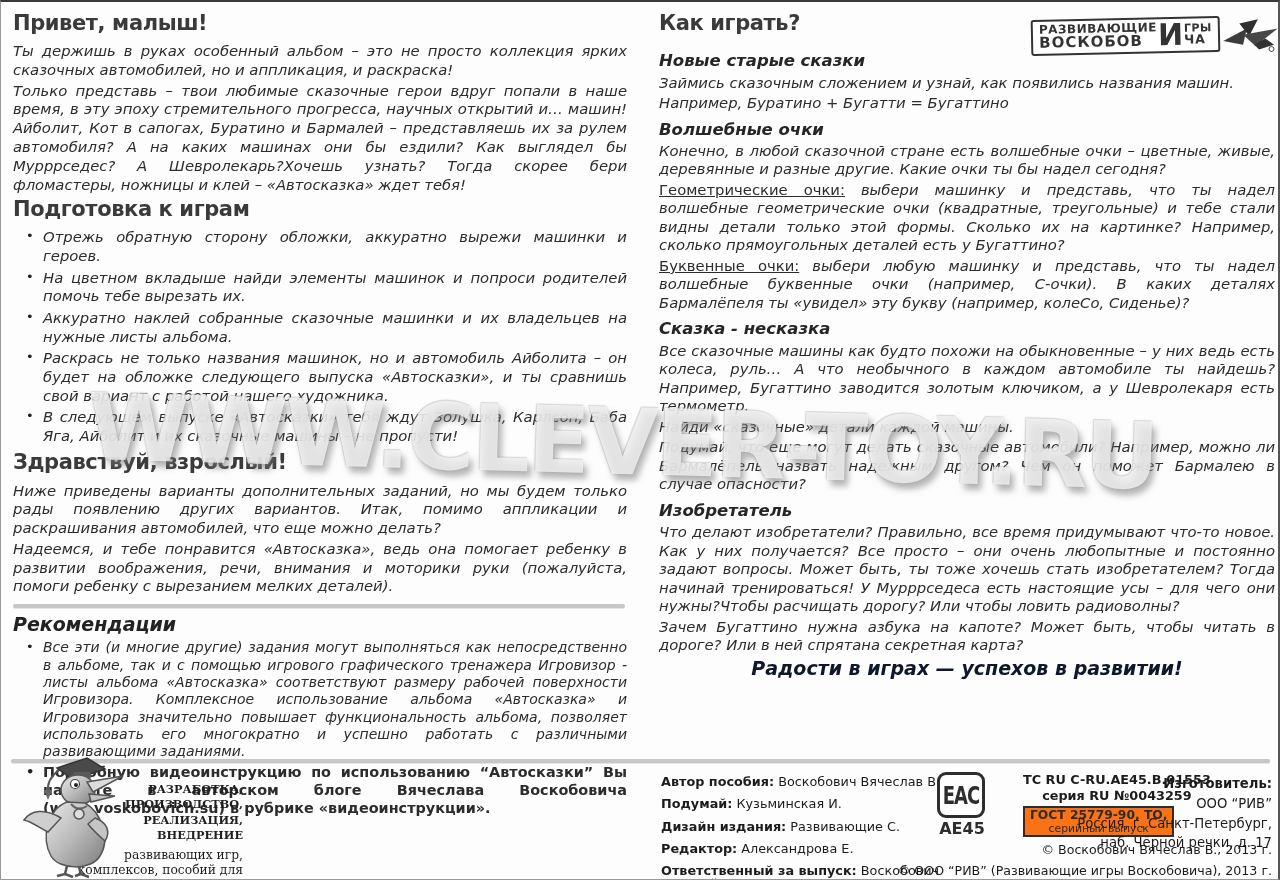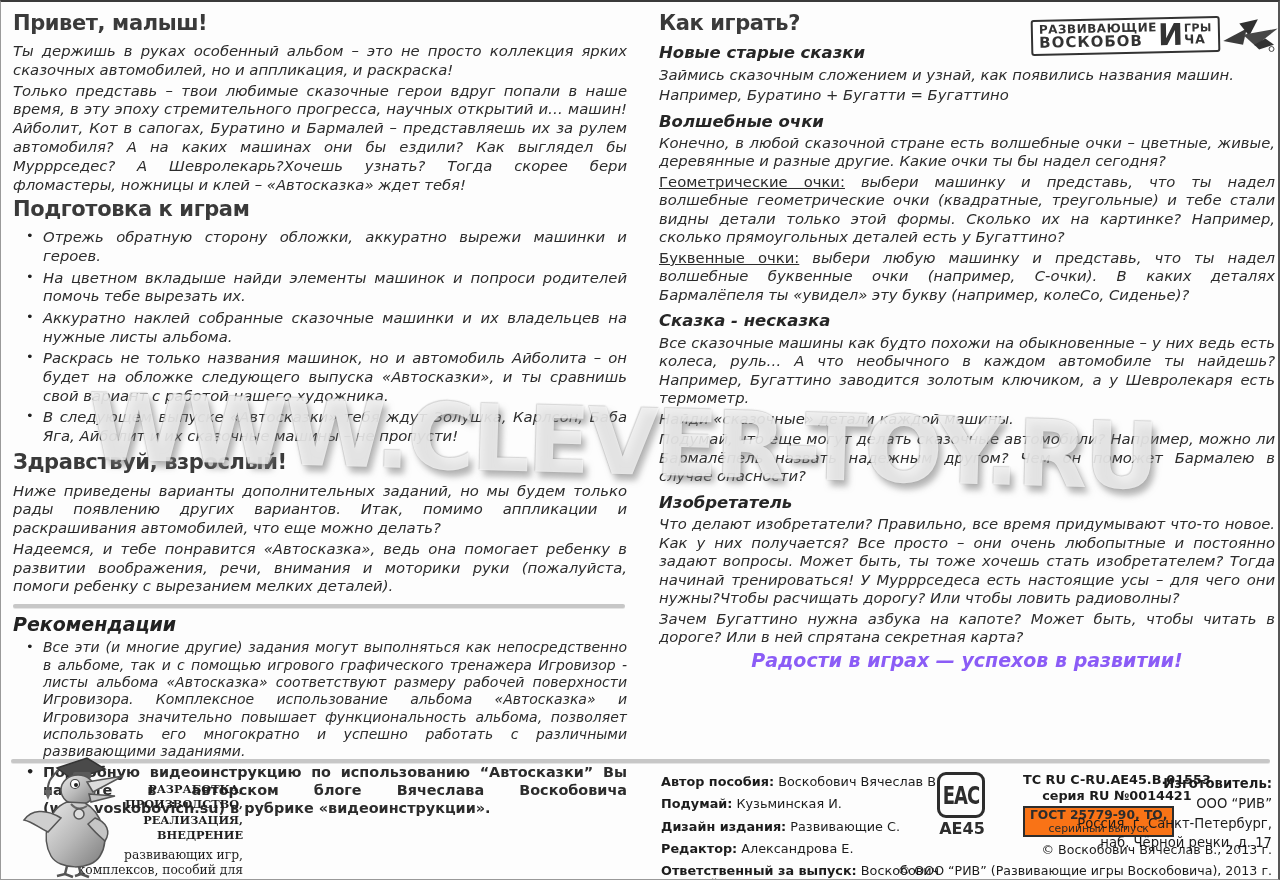--- a/index.html
+++ b/index.html
@@ -42,21 +42,21 @@
   .reco-title { font-weight:bold; font-style:italic; font-size:19px; margin:3px 0 4px; color:#222; }
   ul.reco li { font-size:14px; line-height:1.24; }
   ul.reco li.bold-li { font-style:normal; font-weight:bold; font-size:14.4px; }
 
   .divider { height:4px; background:#c7c7c7; border-radius:2px; margin:8px 2px 5px 0;
              box-shadow:0 1px 0 #e4e4e4; }
   #divider-full { position:absolute; left:10px; right:8px; top:757px; height:4px;
                   background:#c7c7c7; border-radius:2px; box-shadow:0 1px 0 #e4e4e4; }
 
   .closing { font-weight:bold; font-style:italic; font-size:19px; line-height:1;
-             text-align:center; margin:4px 0 8px; color:#8b5cf6; }
+             text-align:center; margin:4px 0 8px; color:#0f172a; }
 
   
   #watermark {
     position:absolute; left:88px; top:380px; z-index:6; pointer-events:none;
     font-weight:bold; font-size:92px; line-height:1; letter-spacing:-3px; white-space:nowrap;
     color:rgba(255,255,255,0.72);
     text-shadow: 4px 6px 6px rgba(120,120,120,0.55), 0 0 2px rgba(150,150,150,0.45),
                  -1px -1px 1px rgba(175,175,175,0.35);
     transform:rotate(1.6deg); transform-origin:left top;
   }
@@ -131,21 +131,21 @@
     <div class="divider"></div>
 
     <div class="reco-title">Рекомендации</div>
     <ul class="bullets reco">
       <li>Все эти (и многие другие) задания могут выполняться как непосредственно  в альбоме, так и с помощью игрового графического тренажера Игровизор - листы альбома «Автосказка» соответствуют размеру рабочей поверхности Игровизора. Комплексное использование альбома «Автосказка» и Игровизора значительно повышает функциональность альбома, позволяет использовать его многократно и успешно работать с различными развивающими заданиями.</li>
       <li class="bold-li">Подробную видеоинструкцию по использованию “Автосказки” Вы найдете в авторском блоге Вячеслава Воскобовича (www.voskobovich.su) в рубрике «видеоинструкции».</li>
     </ul>
   </div>
 
   <div id="col-right" class="col">
-    <div class="h-big" style="margin-bottom:8px;">Как играть?</div>
+    <div class="h-big" style="margin-bottom:16px;">Как играть?</div>
 
     <div class="sub" style="margin-top:0;">Новые старые сказки</div>
     <p class="body">Займись сказочным сложением и узнай, как появились названия машин.</p>
     <p class="body">Например, Буратино + Бугатти = Бугаттино</p>
 
     <div class="sub">Волшебные очки</div>
     <p class="body">Конечно, в любой сказочной стране есть волшебные очки – цветные, живые, деревянные и разные другие. Какие очки ты бы надел сегодня?</p>
     <p class="body"><span class="lead-underline">Геометрические очки:</span><span> выбери машинку и представь, что ты надел волшебные геометрические очки (квадратные, треугольные) и тебе стали видны детали только этой формы. Сколько их на картинке? Например, сколько прямоугольных деталей есть у Бугаттино?</span></p>
     <p class="body"><span class="lead-underline">Буквенные очки:</span><span> выбери любую машинку и представь, что ты надел волшебные буквенные очки (например, С-очки). В каких деталях Бармалёпеля ты «увидел» эту букву (например, колеСо, Сиденье)?</span></p>
 
@@ -239,21 +239,21 @@
 
   <div id="cert">
     <div>
       <div class="eac-box">
         <span class="eac-letters">ЕАС</span>
       </div>
       <div class="eac-code">АЕ45</div>
     </div>
     <div>
       <div class="tc-line">ТС  RU C-RU.АЕ45.В.01553</div>
-      <div class="tc-line c2">серия RU №0014421</div>
+      <div class="tc-line c2">серия RU №0043259</div>
       <div class="gost-box">
         <div class="gost1">ГОСТ 25779-90, ТО,</div>
         <div class="gost2">серийный выпуск</div>
       </div>
     </div>
   </div>
 
   <div id="manufacturer">
     <div class="mlabel">Изготовитель:</div>
     <div>ООО “РИВ”</div>

